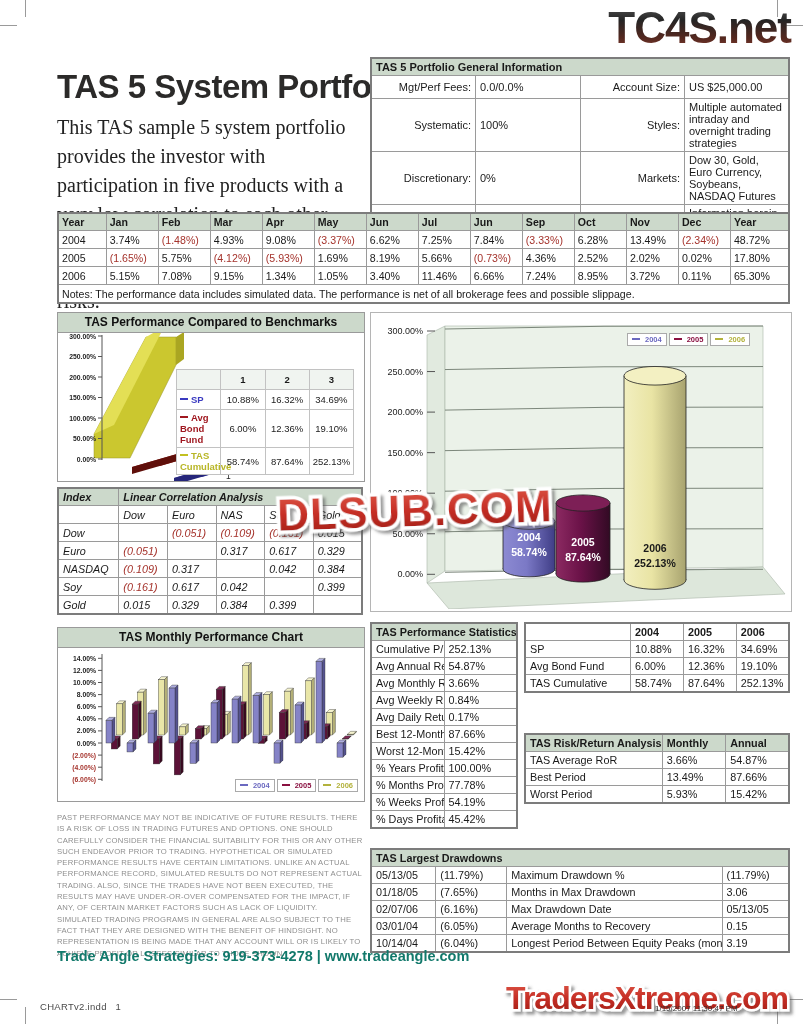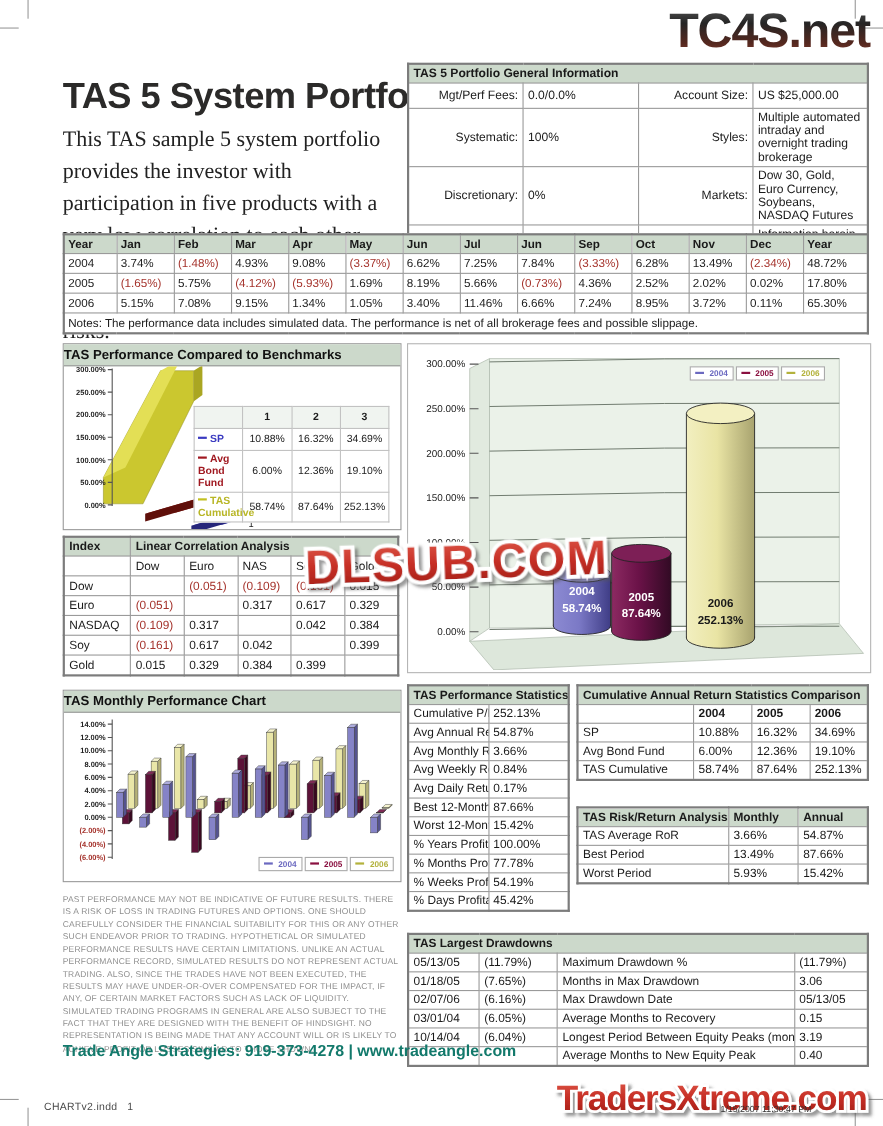--- a/index.html
+++ b/index.html
@@ -36,21 +36,21 @@
   #monthly-table td{height:13px;}
   .notes-cell{font-size:10.4px;}
   #corr-table td{height:13px;}
   #stats-table td.c0{width:72%;}
   .colhdr th{background:#fff;}
   #dd-table td{height:12px;}
 
   
   .panel{position:absolute;border:1px solid #9a9a9a;background:#fff;}
   .panel-title{height:19px;background:#ccd9cb;border-bottom:1px solid #9a9a9a;
-      font-size:12px;font-weight:700;line-height:19px;color:#111;}
+      font-size:12px;font-weight:700;text-align:center;line-height:19px;color:#111;}
   .plot{position:relative;width:100%;overflow:hidden;}
   svg{display:block;}
 
   
   .minitable{position:absolute;left:118px;top:36px;width:178px;border-collapse:collapse;
       font-size:9.5px;background:#fff;border:1px solid #bbb;}
   .minitable td,.minitable th{border:1px solid #c2c2c2;padding:2px 3px;height:15px;background:#fff;}
   .minitable th{background:#f0f4f0;font-weight:700;text-align:center;}
   .minitable td.val{text-align:center;color:#222;}
   .minitable td.lbl{font-weight:700;width:72px;}
@@ -106,21 +106,21 @@
           <tr>
             <td class="c0">Mgt/Perf Fees:</td>
             <td class="c1">0.0/0.0%</td>
             <td class="c2">Account Size:</td>
             <td class="c3">US $25,000.00</td>
           </tr>
           <tr>
             <td class="c0">Systematic:</td>
             <td class="c1">100%</td>
             <td class="c2">Styles:</td>
-            <td class="c3">Multiple automated intraday and overnight trading brokerage</td>
+            <td class="c3">Multiple automated intraday and overnight trading strategies</td>
           </tr>
           <tr>
             <td class="c0">Discretionary:</td>
             <td class="c1">0%</td>
             <td class="c2">Markets:</td>
             <td class="c3">Dow 30, Gold, Euro Currency, Soybeans, NASDAQ Futures</td>
           </tr>
           <tr>
             <td class="c0">Avg Holding Period:</td>
             <td class="c1">Short</td>
@@ -277,21 +277,21 @@
           <td class="lbl c-tas"><span class="dash" style="background:#c2c020;"></span><span>TAS Cumulative</span></td>
           <td class="val">58.74%</td>
           <td class="val">87.64%</td>
           <td class="val">252.13%</td>
         </tr>
       </tbody>
         </table>
     </div>
   </div>
 
-  <div class="abs" style="left:57px;top:487px;width:306px;">
+  <div class="abs" style="left:57px;top:487px;width:306px;font-style:italic;">
     <table class="dtable" id="corr-table">
       <colgroup>
           <col style="width:20%">
           <col span="5" style="width:16%">
         </colgroup>
       <thead>
           <tr>
         <th>Index</th>
         <th colspan="5">Linear Correlation Analysis</th>
       </tr>
@@ -643,23 +643,20 @@
     </table>
   </div>
 
   <div class="abs" style="left:524px;top:622px;width:266px;">
     <table class="dtable" id="comp-table">
       <colgroup>
           <col style="width:40%">
           <col span="3" style="width:20%">
         </colgroup>
       <thead>
-        <tr>
-            <th colspan="4">Cumulative Annual Return Statistics Comparison</th>
-          </tr>
         <tr class="colhdr">
           <th></th>
           <th>2004</th>
           <th>2005</th>
           <th>2006</th>
         </tr>
       </thead>
       <tbody>
           <tr>
             <td class="c0">SP</td>
@@ -752,26 +749,20 @@
             <td class="c0">03/01/04</td>
             <td class="c1">(6.05%)</td>
             <td class="c2">Average Months to Recovery</td>
             <td class="c3">0.15</td>
           </tr>
           <tr>
             <td class="c0">10/14/04</td>
             <td class="c1">(6.04%)</td>
             <td class="c2">Longest Period Between Equity Peaks (months)</td>
             <td class="c3">3.19</td>
-          </tr>
-          <tr>
-            <td class="c0"></td>
-            <td class="c1"></td>
-            <td class="c2">Average Months to New Equity Peak</td>
-            <td class="c3">0.40</td>
           </tr>
         </tbody>
     </table>
   </div>
 
   <div class="abs disclaimer" style="left:57px;top:812px;">PAST PERFORMANCE MAY NOT BE INDICATIVE OF FUTURE RESULTS. THERE IS A RISK OF LOSS IN TRADING FUTURES AND OPTIONS. ONE SHOULD CAREFULLY CONSIDER THE FINANCIAL SUITABILITY FOR THIS OR ANY OTHER SUCH ENDEAVOR PRIOR TO TRADING. HYPOTHETICAL OR SIMULATED PERFORMANCE RESULTS HAVE CERTAIN LIMITATIONS. UNLIKE AN ACTUAL PERFORMANCE RECORD, SIMULATED RESULTS DO NOT REPRESENT ACTUAL TRADING. ALSO, SINCE THE TRADES HAVE NOT BEEN EXECUTED, THE RESULTS MAY HAVE UNDER-OR-OVER COMPENSATED FOR THE IMPACT, IF ANY, OF CERTAIN MARKET FACTORS SUCH AS LACK OF LIQUIDITY. SIMULATED TRADING PROGRAMS IN GENERAL ARE ALSO SUBJECT TO THE FACT THAT THEY ARE DESIGNED WITH THE BENEFIT OF HINDSIGHT. NO REPRESENTATION IS BEING MADE THAT ANY ACCOUNT WILL OR IS LIKELY TO ACHIEVE PROFIT OR LOSSES SIMILAR TO THOSE SHOWN.</div>
   <div class="abs footer" style="left:57px;top:948px;">Trade Angle Strategies:  919-373-4278 | www.tradeangle.com</div>
 
   <div class="abs" style="left:250px;top:480px;transform:rotate(-2deg);">
     <svg width="330" height="64">

